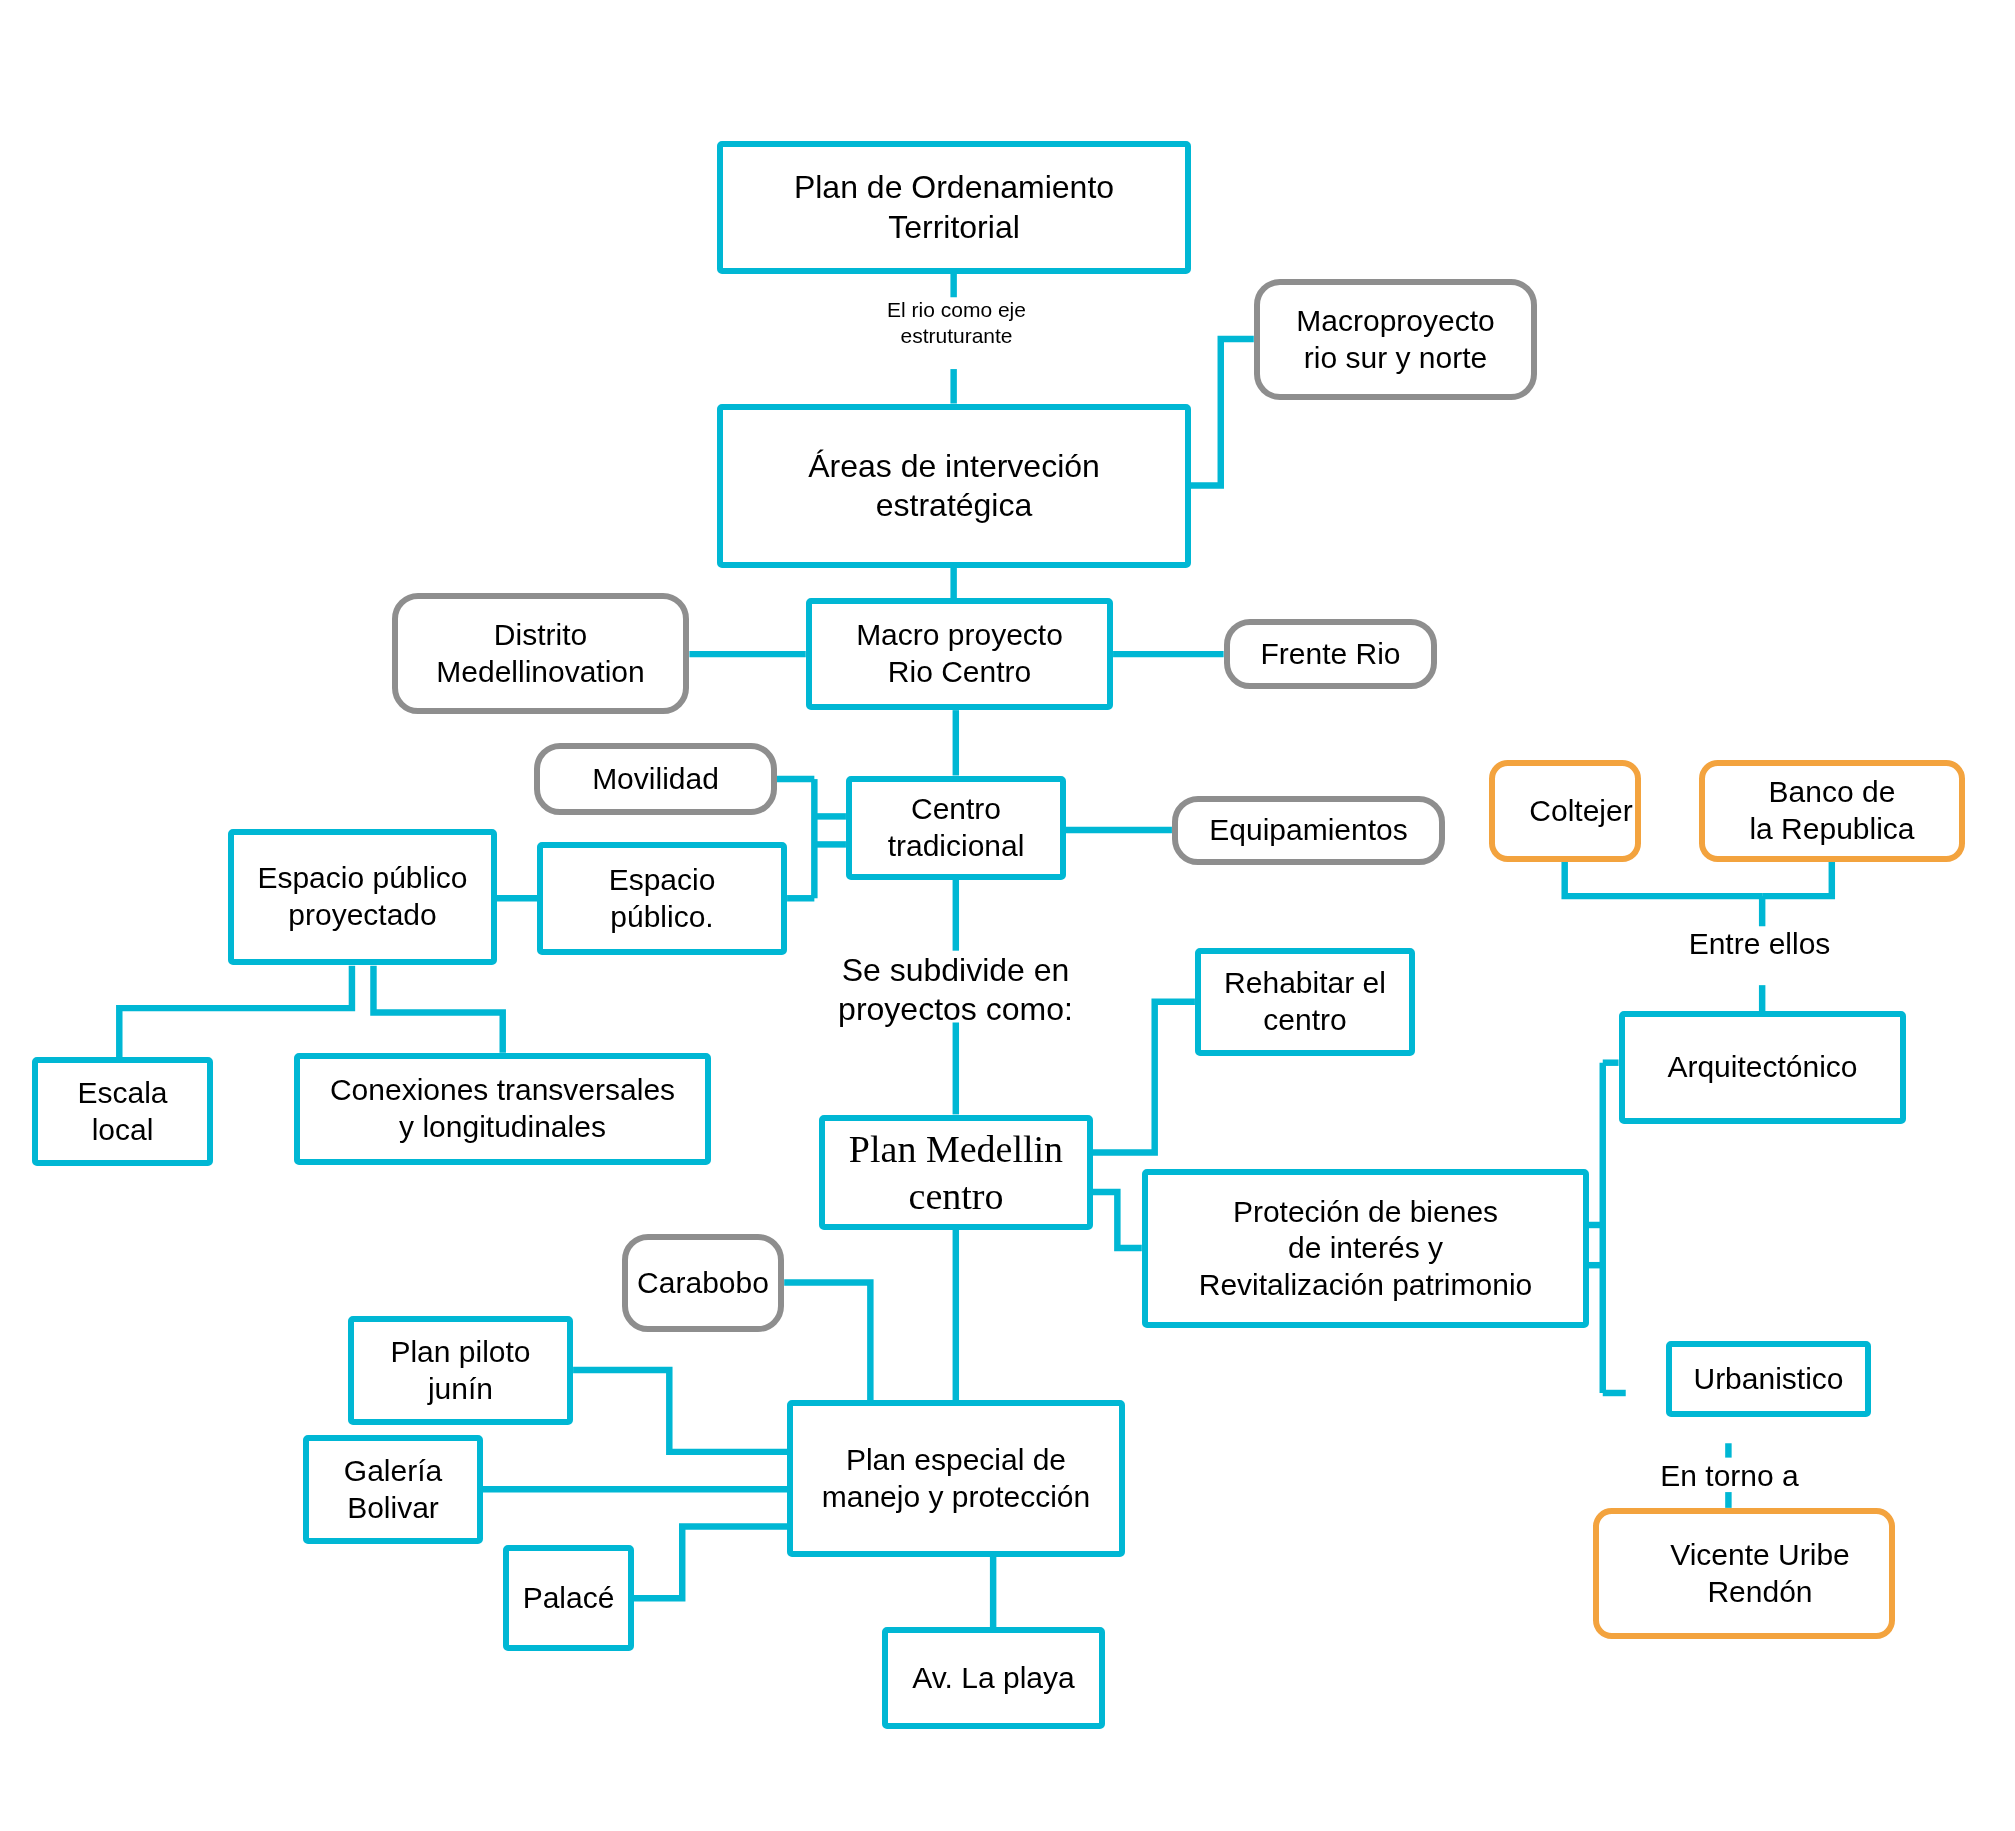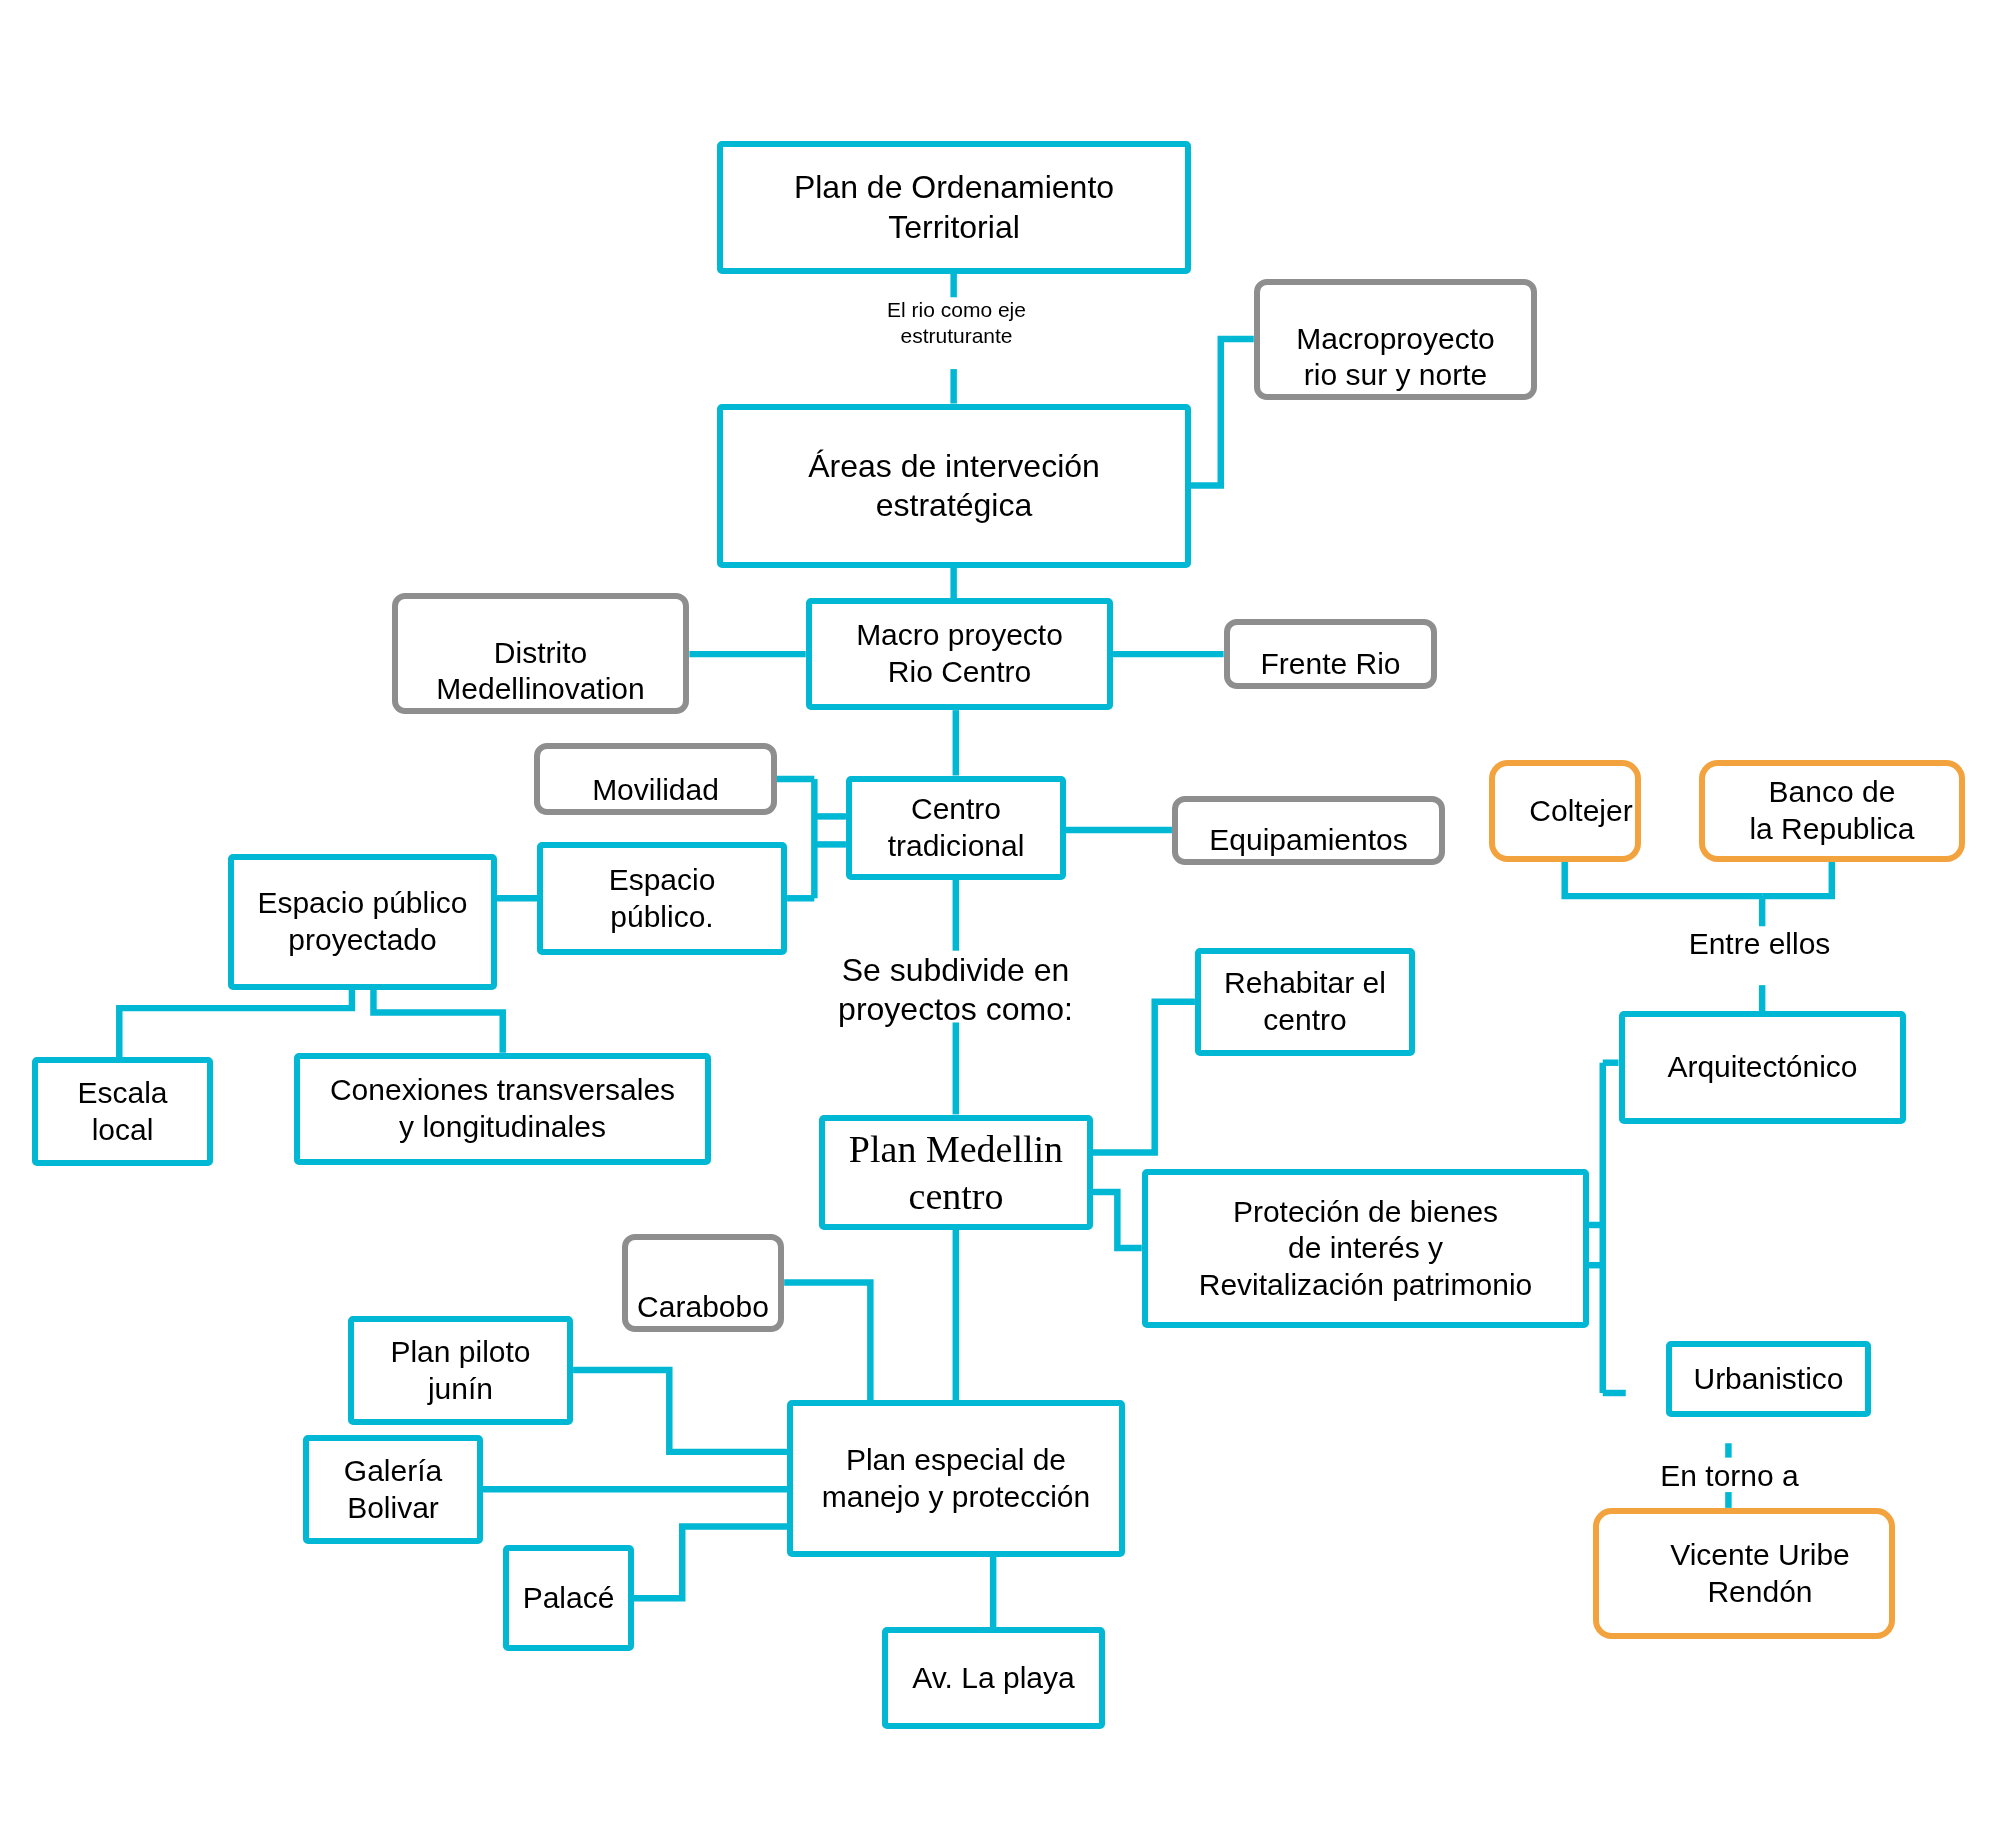--- a/index.html
+++ b/index.html
@@ -30,21 +30,21 @@
     color:#000000;
     z-index:5;
   }
   .node .lbl{
     display:block;
     line-height:1.22;
     white-space:pre-line;
     padding:0 7.2px;
   }
   .t-cyan{ border-color:#00b7d4; border-width:6.5px; border-radius:5px; }
-  .t-gray{ border-color:#8e8e8e; border-width:6.5px; border-radius:13px;align-items:flex-end; }
+  .t-gray{ border-color:#8e8e8e; border-width:6.5px; border-radius:26px; }
   .t-orange{ border-color:#f3a33e; border-width:6.5px; border-radius:18.7px; }
 
   .edge-label{
     position:absolute;
     color:#000000;
     text-align:center;
     line-height:1.22;
     white-space:pre-line;
     z-index:6;
     background:transparent;
@@ -158,21 +158,21 @@
       <div class="node t-gray" style="left: 1172px; top: 796px; width: 273px; height: 69px;">
         <span class="lbl" style="font-size: 30px;">Equipamientos</span>
       </div>
       <div class="node t-orange" style="left: 1489px; top: 760px; width: 152px; height: 102px;">
         <span class="lbl" style="font-size: 30px; margin-left: 32px;">Coltejer</span>
       </div>
       <div class="node t-orange" style="left: 1699px; top: 760px; width: 266px; height: 102px;">
         <span class="lbl" style="font-size: 30px;">Banco de
 la Republica</span>
       </div>
-      <div class="node t-cyan" style="left: 228px; top: 854px; width: 269px; height: 136px;">
+      <div class="node t-cyan" style="left: 228px; top: 829px; width: 269px; height: 136px;">
         <span class="lbl" style="font-size: 30px;">Espacio público
 proyectado</span>
       </div>
       <div class="node t-cyan" style="left: 537px; top: 842px; width: 250px; height: 113px;">
         <span class="lbl" style="font-size: 30px;">Espacio
 público.</span>
       </div>
       <div class="node t-cyan" style="left: 1195px; top: 948px; width: 220px; height: 108px;">
         <span class="lbl" style="font-size: 30px;">Rehabitar el
 centro</span>

